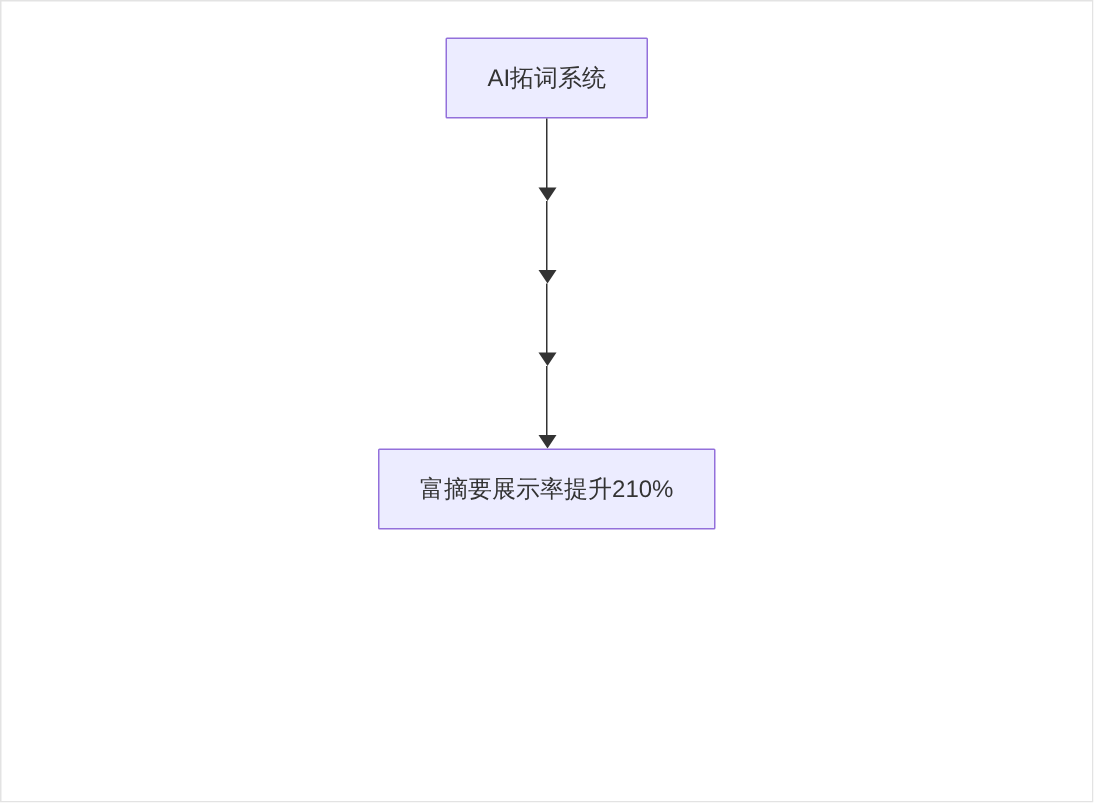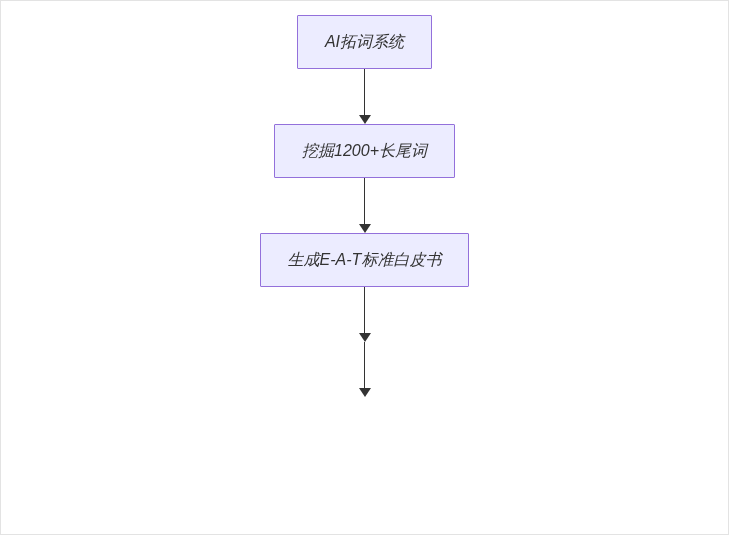--- a/index.html
+++ b/index.html
@@ -12,27 +12,26 @@
     position: relative;
     width: 729px;
     height: 535px;
     box-sizing: border-box;
     border: 1px solid #e3e3e3;
     background: #ffffff;
     overflow: hidden;
   }
   .flowchart {
     position: absolute;
-    top: 14px;
+    top: 24px;
     left: 0;
     width: 100%;
     display: flex;
     flex-direction: column;
     align-items: center;
-    font-style: italic;
   }
   .node {
     box-sizing: border-box;
     height: 54px;
     display: flex;
     align-items: center;
     justify-content: center;
     padding: 0 27px;
     background: #ECECFF;
     border: 1px solid #9370DB;
@@ -69,39 +68,36 @@
 
     <div class="node">
       <span>AI拓词系统</span>
     </div>
 
     <div class="edge">
       <div class="line"></div>
       <div class="head"></div>
     </div>
 
-    <div class="node">
-      <span>挖掘1200+长尾词</span>
-    </div>
-
-    <div class="edge">
-      <div class="line"></div>
-      <div class="head"></div>
-    </div>
-
-    <div class="node">
-      <span>生成E-A-T标准白皮书</span>
-    </div>
 
     <div class="edge">
       <div class="line"></div>
       <div class="head"></div>
     </div>
 
 
     <div class="edge">
       <div class="line"></div>
       <div class="head"></div>
     </div>
 
 
+    <div class="edge">
+      <div class="line"></div>
+      <div class="head"></div>
+    </div>
+
+    <div class="node">
+      <span>富摘要展示率提升210%</span>
+    </div>
+
   </div>
 </div>
 
 </body></html>

